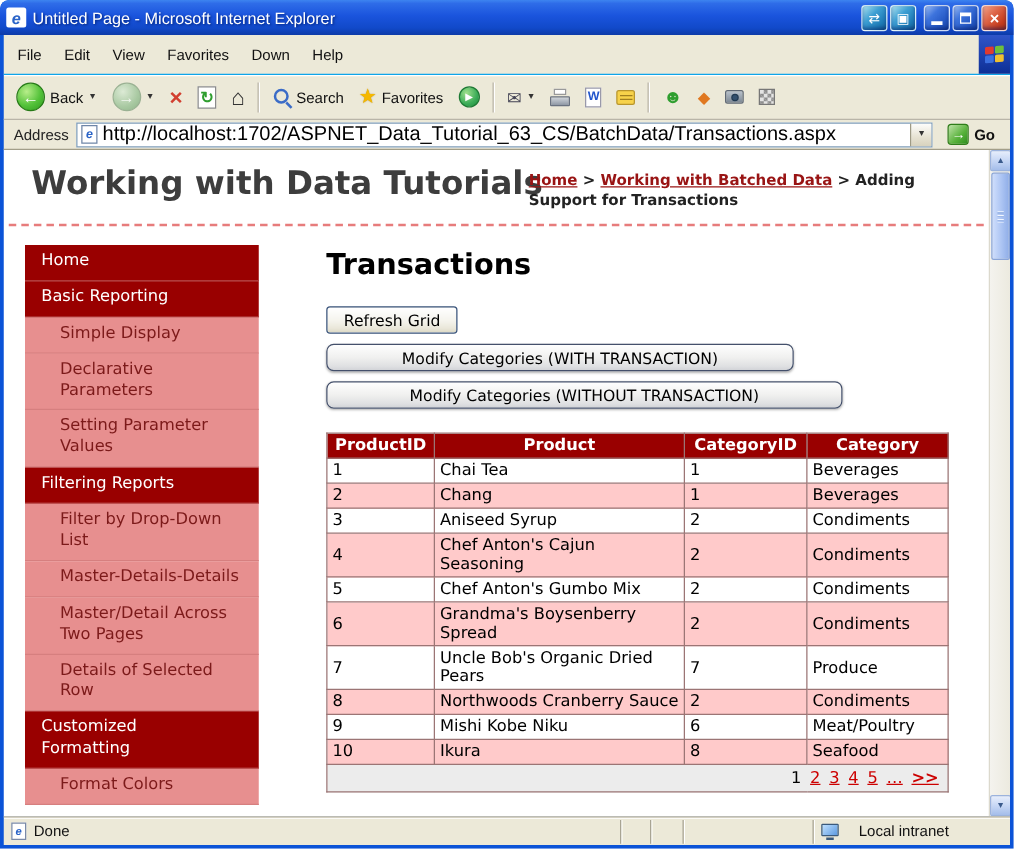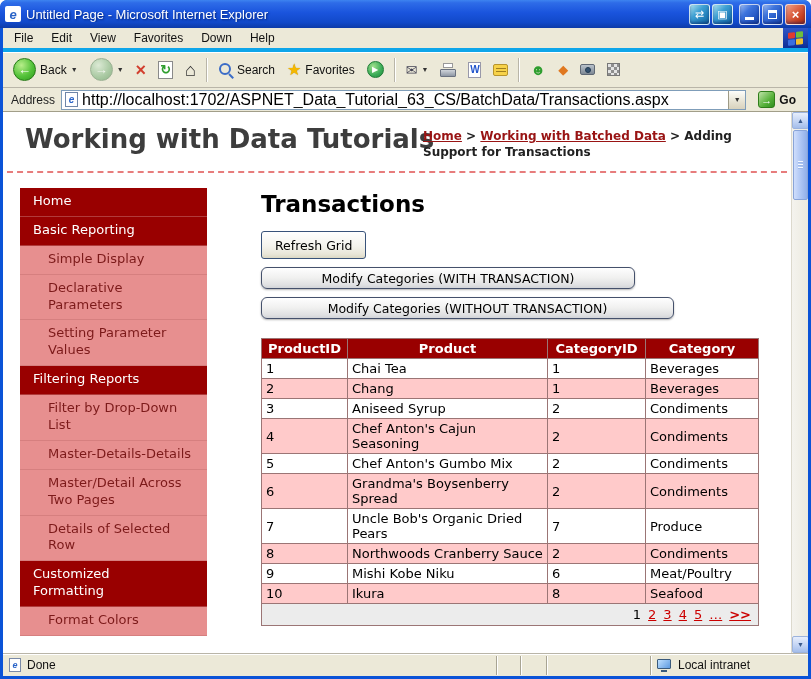--- a/index.html
+++ b/index.html
@@ -22,21 +22,21 @@
     font-size:11px;display:flex;align-items:center;justify-content:center;cursor:pointer;
     background:linear-gradient(135deg,#9dbdf3 0%,#3e74dd 35%,#2558c4 70%,#16409e 100%);
     box-shadow:inset 0 -2px 3px rgba(0,20,90,.45)}
   .tb-btn.teal{background:linear-gradient(135deg,#aee3ef 0%,#3d9fd3 40%,#1f7cb7 75%,#145f92 100%);margin-right:0}
   .tb-btn.teal2{margin-right:4px}
   .tb-btn.close{background:linear-gradient(135deg,#f0a58c 0%,#dd6547 40%,#c63d1d 75%,#a32d10 100%);font-size:13px;font-weight:bold}
   .min-bar{display:block;width:9px;height:3px;background:#fff;margin-top:9px}
   .max-box{display:block;width:9px;height:9px;border:1px solid #fff;border-top-width:3px}
 
   
-  .menubar{height:24px;background:#ece9d8;display:flex;align-items:stretch;border-bottom:4px solid #0ea5e9;padding-left:2px}
+  .menubar{height:32px;background:#ece9d8;display:flex;align-items:stretch;border-bottom:1px solid #0ea5e9;padding-left:2px}
   .menu-items{display:flex;align-items:center}
   .menu-item{padding:0 9px;font-size:12px;color:#111;cursor:pointer}
   .throbber{margin-left:auto;width:25px;background:linear-gradient(180deg,#2f55c8,#0d2f96);display:flex;align-items:center;justify-content:center}
   .flag{display:grid;grid-template-columns:7px 7px;grid-template-rows:6px 6px;gap:1px;transform:skewY(-6deg)}
   .flag span{display:block;border-radius:1px}
   .fr{background:#e03a2f}.fg{background:#6fbf3a}.fb{background:#3a6fe0}.fy{background:#f0c02f}
 
   
   .toolbar{height:36px;background:#ece9d8;border-bottom:1px solid #b9b5a8;box-shadow:inset 0 1px 0 #fff;
     display:flex;align-items:center;padding:0 4px;font-size:12px}
@@ -101,21 +101,21 @@
   .bc-current{color:#222}
   .divider{border-top:2px dashed #e77c7c;margin:0 4px}
 
   .page-body{display:flex;align-items:flex-start;padding-top:15px}
   .sidebar{width:187px;margin-left:17px;font-size:13px;line-height:1.3}
   .nav-cat{background:#990000;color:#fff;padding:5px 26px 6px 13px;border-bottom:1px solid #b13b3b;cursor:pointer}
   .nav-child{background:#e78f8f;color:#7c1a1a;padding:5px 10px 6px 28px;border-bottom:1px solid #d67f7f;cursor:pointer}
 
   .main{margin-left:54px;width:497px;padding-bottom:16px}
   .page-heading{font-size:23px;font-weight:bold;color:#000;margin-top:3px}
-  .xp-btn{display:block;margin-top:14px;height:28px;padding:0 13px;font-family:"DejaVu Sans",sans-serif;font-size:12.5px;color:#000;
+  .xp-btn{display:block;margin-top:20px;height:22px;padding:0 13px;font-family:"DejaVu Sans",sans-serif;font-size:12.5px;color:#000;
     background:linear-gradient(180deg,#ffffff,#f4f3ec 55%,#e9e6d8 85%,#dcd8c4);
     border:1px solid #39537a;border-radius:3px;cursor:pointer}
   .wide-btn{display:block;margin-top:8px;height:22px;font-family:"DejaVu Sans",sans-serif;font-size:12.5px;color:#000;text-align:center;
     background:linear-gradient(180deg,#fefefe,#f0f0ef 50%,#dfe0e2 85%,#d2d4d8);
     border:1px solid #44506b;border-radius:6px;box-shadow:0 1px 2px rgba(0,0,0,.3);cursor:pointer}
   .wide-btn.w1{width:374px}
   .wide-btn.w2{width:413px}
 
   .grid{margin-top:19px;border-collapse:collapse;table-layout:fixed;width:497px;font-size:13px}
   .grid col.c1{width:86px}.grid col.c2{width:200px}.grid col.c3{width:98px}.grid col.c4{width:113px}
@@ -138,21 +138,21 @@
     background:repeating-linear-gradient(180deg,#f4f8ff 0 1px,#9db8e8 1px 2px,rgba(0,0,0,0) 2px 3px)}
   .sb-track{flex:1}
 
   
   .statusbar{height:23px;background:#ece9d8;border-top:1px solid #b9b5a8;box-shadow:inset 0 1px 0 #fff;
     display:flex;align-items:center;font-size:12px;color:#111;padding-left:6px}
   .status-left{display:flex;align-items:center;gap:6px}
   .done-ico{width:12px;height:14px;background:#fff;border:1px solid #7a8aa8;display:flex;align-items:center;justify-content:center}
   .e-tiny{color:#2a64c8;font-weight:bold;font-style:italic;font-size:9px;line-height:1}
   .status-fill{flex:1}
-  .status-panel{height:19px;border-left:1px solid #a8a493;box-shadow:inset 1px 0 0 #fff;display:flex;align-items:center;gap:6px;padding:0 6px}
+  .status-panel{height:19px;border-left:1px solid #a8a493;box-shadow:inset 1px 0 0 #fff;display:flex;align-items:center;gap:15px;padding:0 6px}
   .sp1{width:24px}.sp2{width:26px}.sp3{width:104px}
   .zone{width:158px}
   .zone-ico{position:relative;width:15px;height:13px;flex:none}
   .zone-ico .screen{position:absolute;left:0;top:0;width:14px;height:10px;border:1px solid #3a5a7c;border-radius:1px;
     background:linear-gradient(135deg,#bfe0ff,#5d9ae0)}
   .zone-ico .stand{position:absolute;left:4px;bottom:0;width:6px;height:2px;background:#3a5a7c}
 </style>
 </head>
 <body>
 

